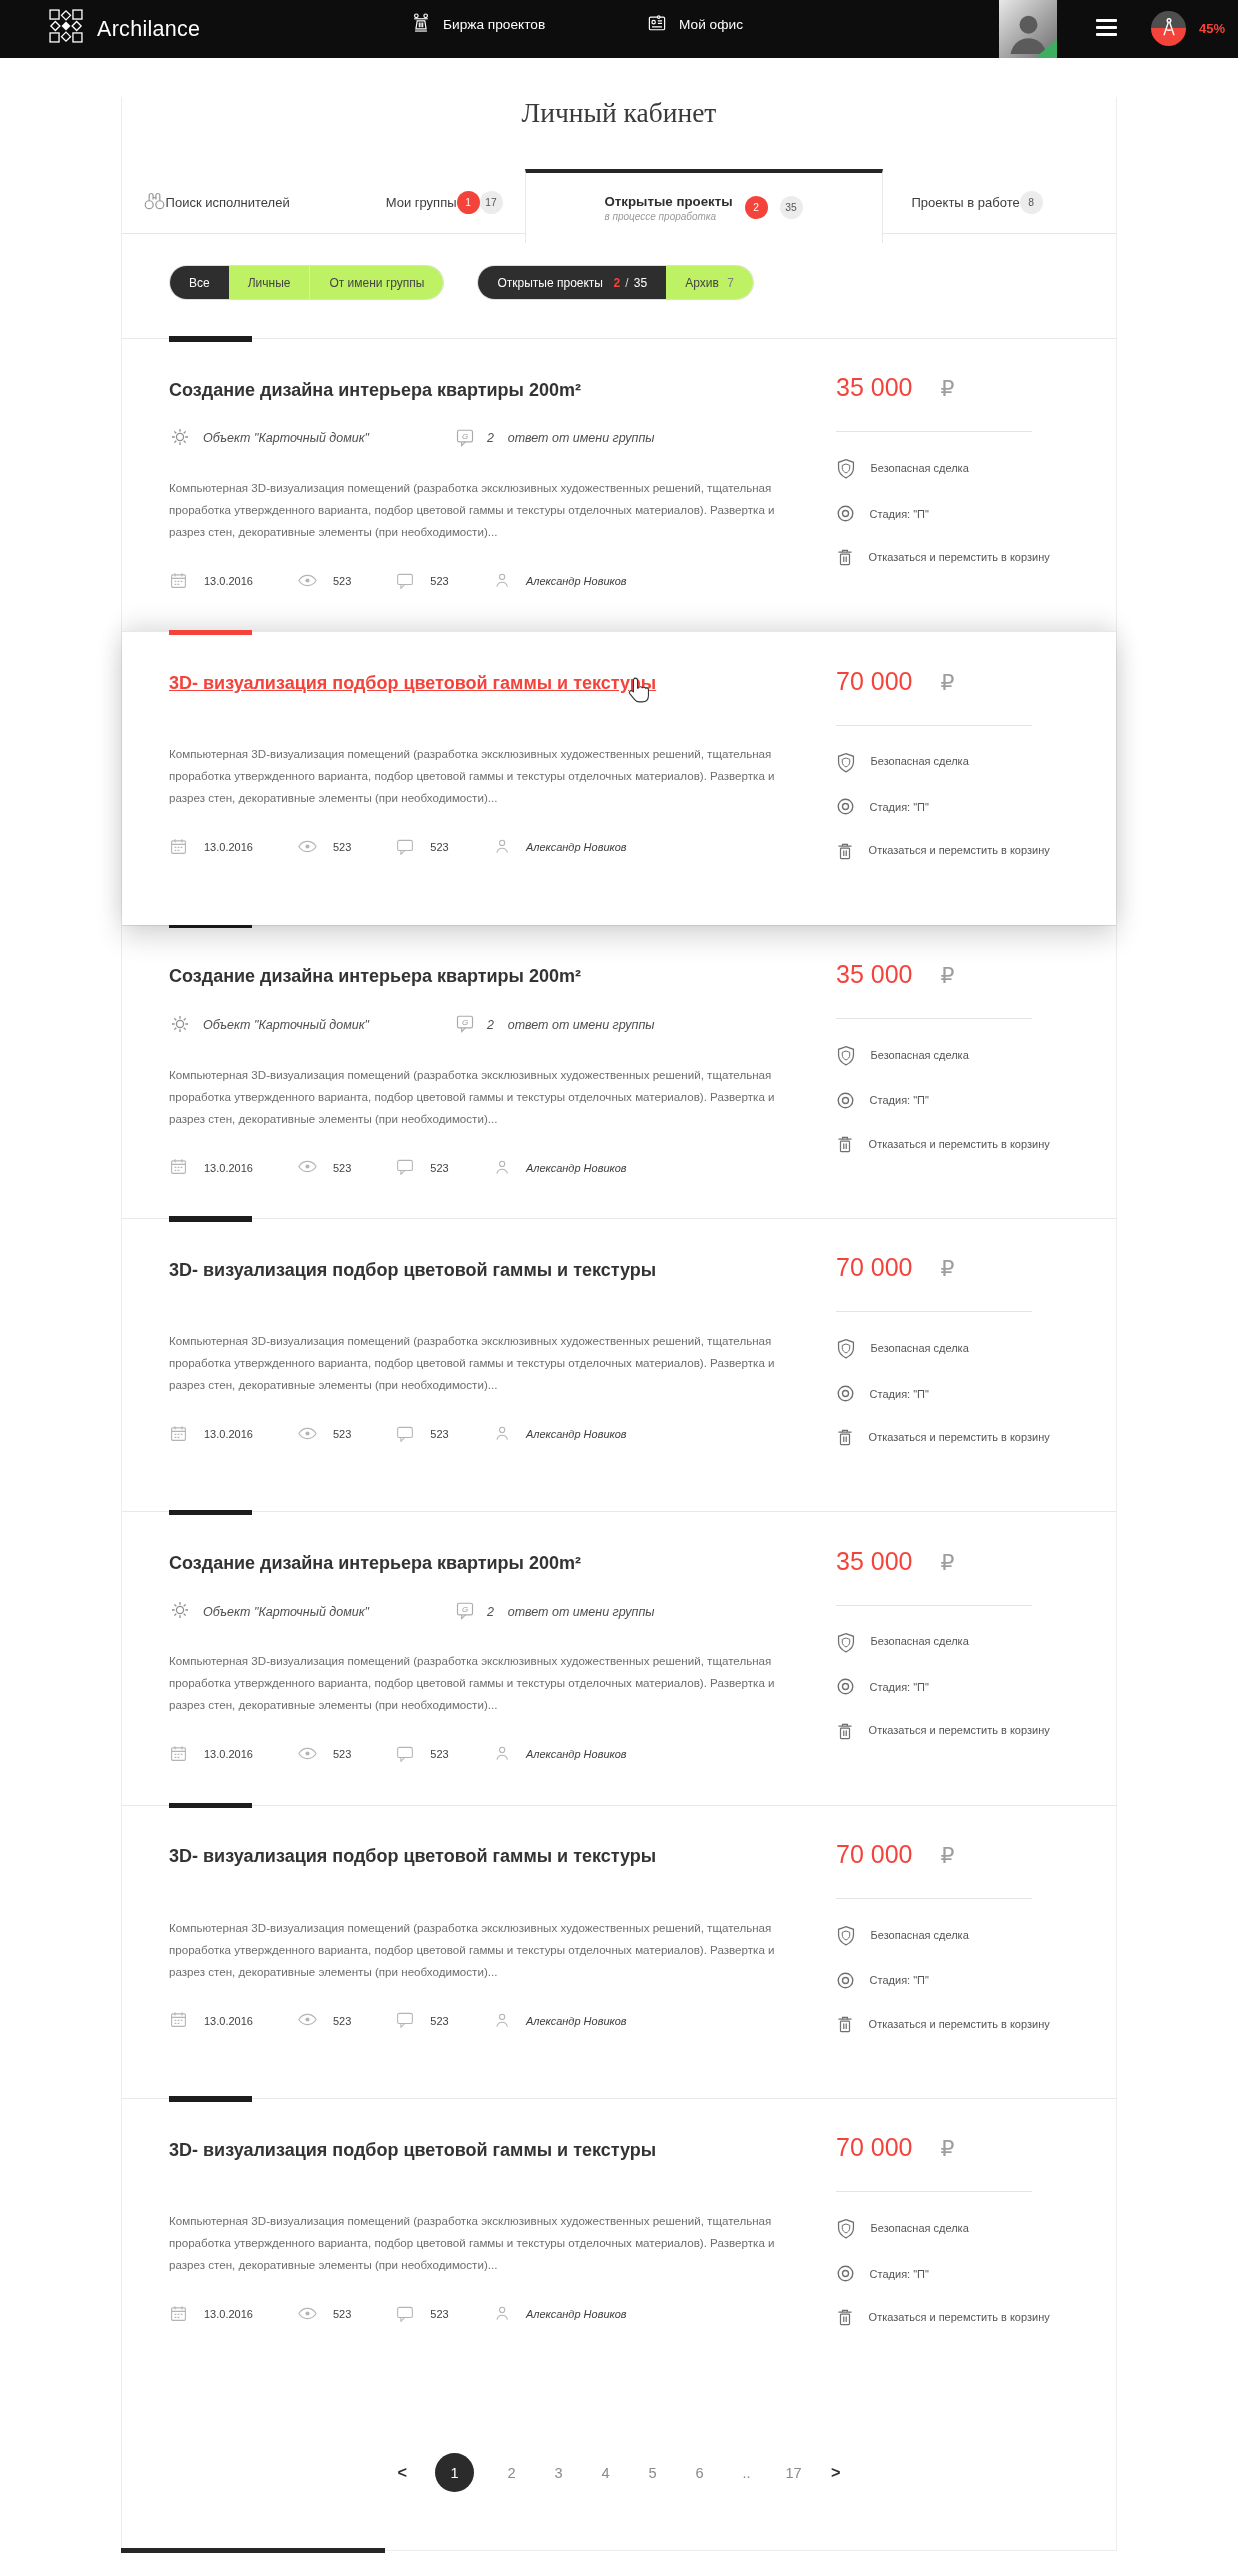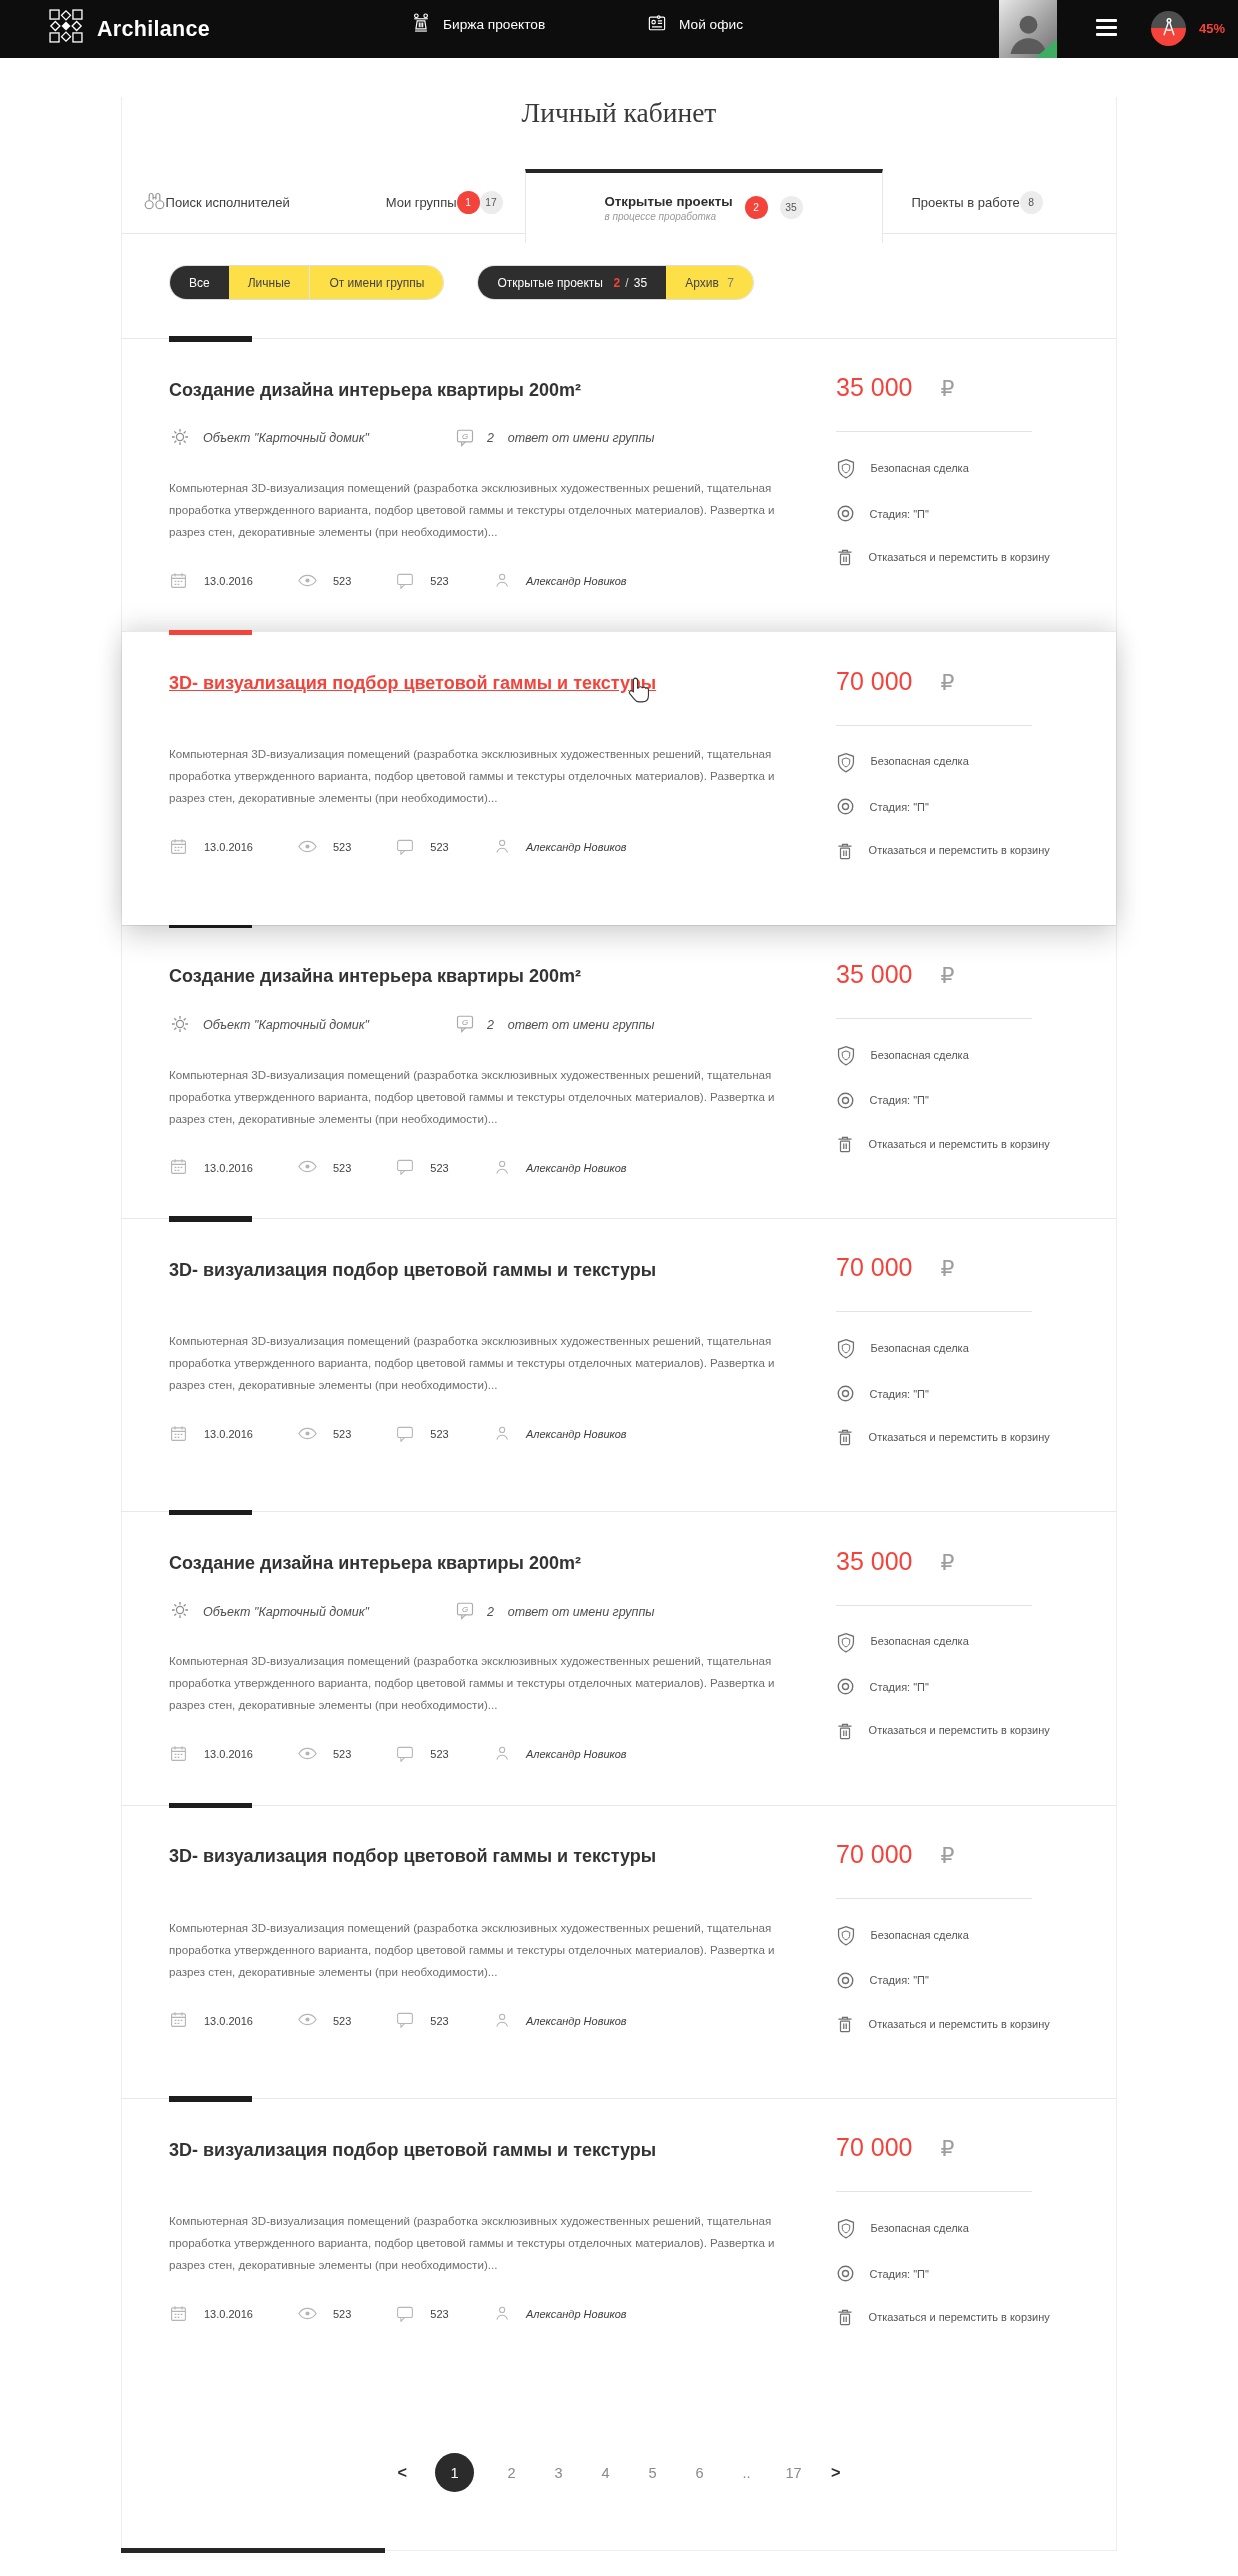--- a/index.html
+++ b/index.html
@@ -5,21 +5,21 @@
   * { box-sizing: border-box; }
   html,body { margin:0; padding:0; }
   body {
     width:1238px; min-height:2576px; margin:0 auto; position:relative;
     background:#fff; font-family:"Liberation Sans", sans-serif; color:#333;
   }
   a { text-decoration:none; color:inherit; }
 
   
   .header { height:58px; background:#0d0d0d; position:relative; display:flex; align-items:center; }
-  .brand { position:absolute; left:48px; top:0; height:58px; display:flex; align-items:center; gap:13px; color:#fff; font-size:21.5px; font-weight:bold; letter-spacing:0.3px; }
+  .brand { position:absolute; left:48px; top:0; height:58px; display:flex; align-items:center; gap:13px; color:#fff; font-size:21.5px; font-weight:normal; letter-spacing:0.3px; }
   .hnav-item { position:absolute; top:0; height:48px; display:flex; align-items:center; gap:11px; color:#fff; font-size:13.7px; cursor:pointer; }
   .hnav-1 { left:410px; }
   .hnav-2 { left:646px; }
   .avatar { position:absolute; left:999px; top:0; width:58px; height:58px; background:linear-gradient(135deg,#e8e8e8 0%,#9d9d9d 60%,#6e6e6e 100%); overflow:hidden; cursor:pointer; }
   .avatar svg { position:absolute; left:6.9px; top:8.6px; }
   .avatar::after { content:""; position:absolute; right:0; bottom:0; border-style:solid; border-width:0 0 19px 22px; border-color:transparent transparent #3fae62 transparent; }
   .burger { position:absolute; left:1096px; top:19px; width:20.6px; height:19px; cursor:pointer; }
   .burger span { display:block; height:3.4px; background:#fff; margin-bottom:3.4px; border-radius:0.9px; }
   .pct-badge { position:absolute; left:1151px; top:11px; width:35px; height:35px; border-radius:50%; background:linear-gradient(180deg,#4e4e4e 0%,#4e4e4e 50%,#f4433a 50%,#f4433a 100%); display:flex; align-items:center; justify-content:center; cursor:pointer; }
   .pct-text { position:absolute; left:1199px; top:20.6px; color:#f4433a; font-size:13px; font-weight:bold; }
@@ -41,21 +41,21 @@
   .tab-text { display:flex; flex-direction:column; gap:2.6px; }
   .tab-label-strong { font-weight:bold; font-size:13.3px; color:#2f2f2f; }
   .tab-sub { font-style:italic; font-size:10px; color:#9a9a9a; }
   .badge { width:23px; height:23px; border-radius:50%; display:inline-flex; align-items:center; justify-content:center; font-size:10.3px; flex:none; }
   .badge-red { background:#f4433a; color:#fff; }
   .badge-gray { background:#ececec; color:#555; }
 
   
   .filters { display:flex; gap:33px; margin:31px 0 0 47px; }
   .pillgroup { display:flex; align-items:stretch; height:35px; border:0.9px solid #ddd; border-radius:19px; overflow:hidden; background:#fff; font-size:12px; color:#444; }
-  .seg { display:flex; align-items:center; padding:0 19px; cursor:pointer; border-left:0.9px solid #e3e3e3; background:#fde047; gap:5.2px; }
+  .seg { display:flex; align-items:center; padding:0 19px; cursor:pointer; border-left:0.9px solid #e3e3e3; background:#bef264; gap:5.2px; }
   .seg:first-child { border-left:none; }
   .seg-dark { background:#2e2e2e; color:#fff; border-left:none; }
   .seg-dark + .seg { border-left:none; }
   .cnt-red { color:#f4433a; font-weight:bold; margin-left:5.2px; }
   .cnt-dim { color:#cfcfcf; }
   .cnt-gray { color:#7d7d7d; margin-left:3.4px; }
 
   
   .card-list { margin-top:38px; }
   .card { position:relative; border-top:0.9px solid #e8e8e8; padding:31px 36px 38px 47px; display:flex; background:#fff; }

